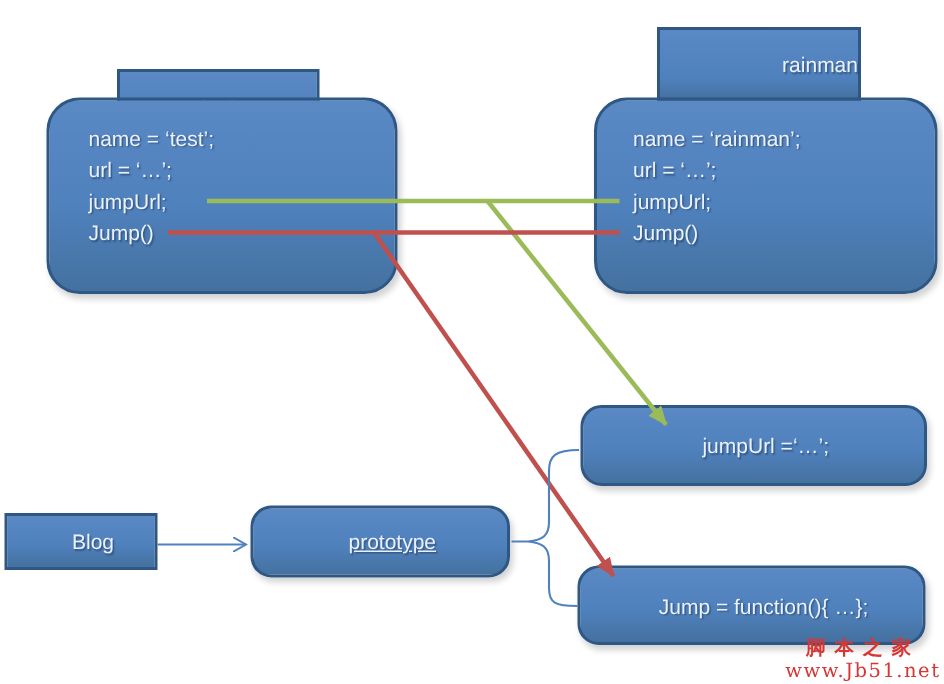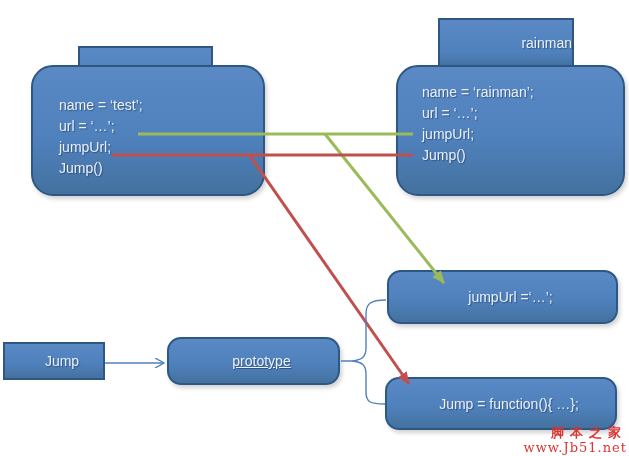--- a/index.html
+++ b/index.html
@@ -31,21 +31,21 @@
     box-shadow:2px 3px 4px rgba(0,0,0,.18);
     z-index:2;
     color:var(--text-on-box);
     font-size:14px;
     text-shadow:1px 1px 1px rgba(25,45,75,.5);
   }
   .obj-body .member{
     height:21px;line-height:21px;
     white-space:pre;
   }
-  .test-body .member-list{padding:28px 0 0 26px;}
+  .test-body .member-list{padding:15px 0 0 26px;}
   .rainman-body .member-list{padding:15px 12px 0 24px;}
   
   .flat-box{
     position:absolute;
     background:linear-gradient(180deg, var(--box-fill-light) 0%, var(--box-fill) 55%, var(--box-fill-dark) 100%);
     border:2px solid var(--box-border);
     box-sizing:border-box;
     display:flex;align-items:center;justify-content:center;
     color:var(--text-on-box);
     font-size:14px;
@@ -60,21 +60,21 @@
     z-index:5;pointer-events:none;
   }
   .green-stroke{stroke:var(--green-line);}
   .red-stroke{stroke:var(--red-line);}
   .blue-stroke{stroke:var(--connector-blue);}
   .green-fill{fill:var(--green-line);}
   .red-fill{fill:var(--red-line);}
   
   .watermark{
     position:absolute;right:2px;bottom:1px;
-    text-align:right;
+    text-align:center;
     color:var(--watermark-red);
     z-index:6;
     line-height:1.1;
   }
   .watermark .wm-name{
     font-size:13px;font-weight:bold;letter-spacing:6px;
     font-family:"DejaVu Sans", sans-serif;
   }
   .watermark .wm-url{
     font-size:13px;
@@ -112,21 +112,21 @@
   </div>
 
   <div class="flat-box rounded" style="left:387px;top:270px;width:231px;height:54px;">
     <span>jumpUrl =‘…’;</span>
   </div>
   <div class="flat-box rounded" style="left:385px;top:377px;width:232px;height:53px;">
     <span>Jump = function(){ …};</span>
   </div>
 
   <div class="flat-box" style="left:3px;top:342px;width:102px;height:38px;">
-    <span>Jump</span>
+    <span>Blog</span>
   </div>
   <div class="flat-box rounded" style="left:167px;top:337px;width:173px;height:48px;text-decoration:underline;">
     <span>prototype</span>
   </div>
 
   <svg class="overlay" viewBox="0 0 629 456">
     <defs>
       <marker id="arrow-green" viewBox="0 0 12 10" refX="11" refY="5" markerWidth="13" markerHeight="11" markerUnits="userSpaceOnUse" orient="auto">
         <path d="M0,0 L12,5 L0,10 z" class="green-fill"></path>
       </marker>

